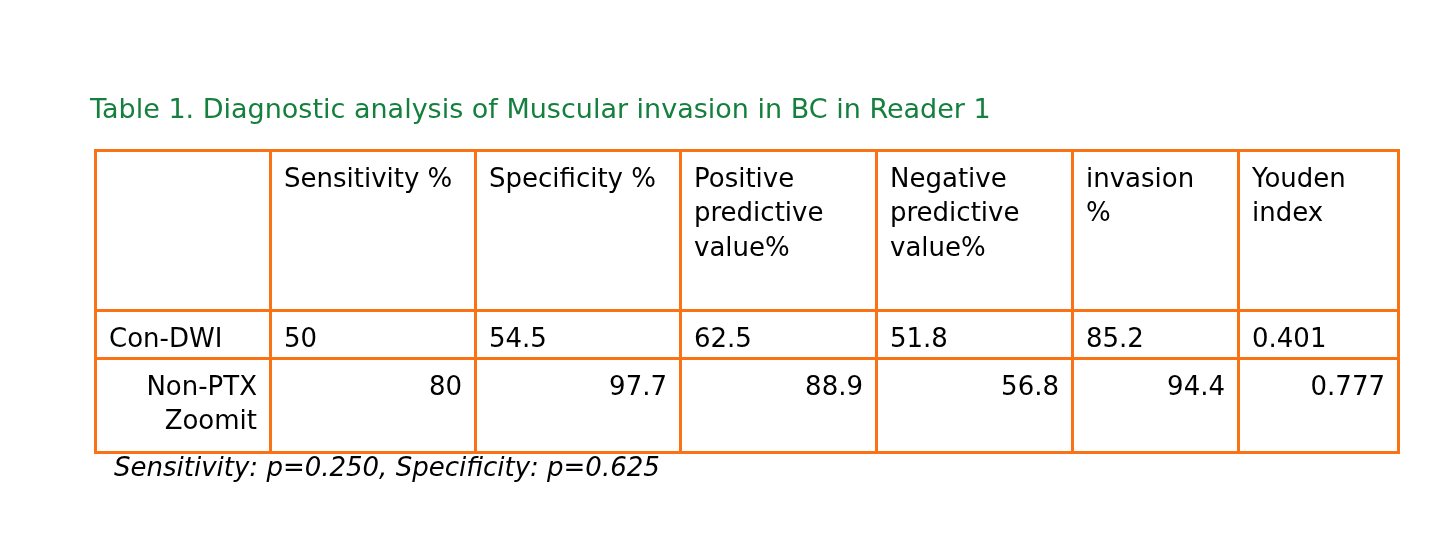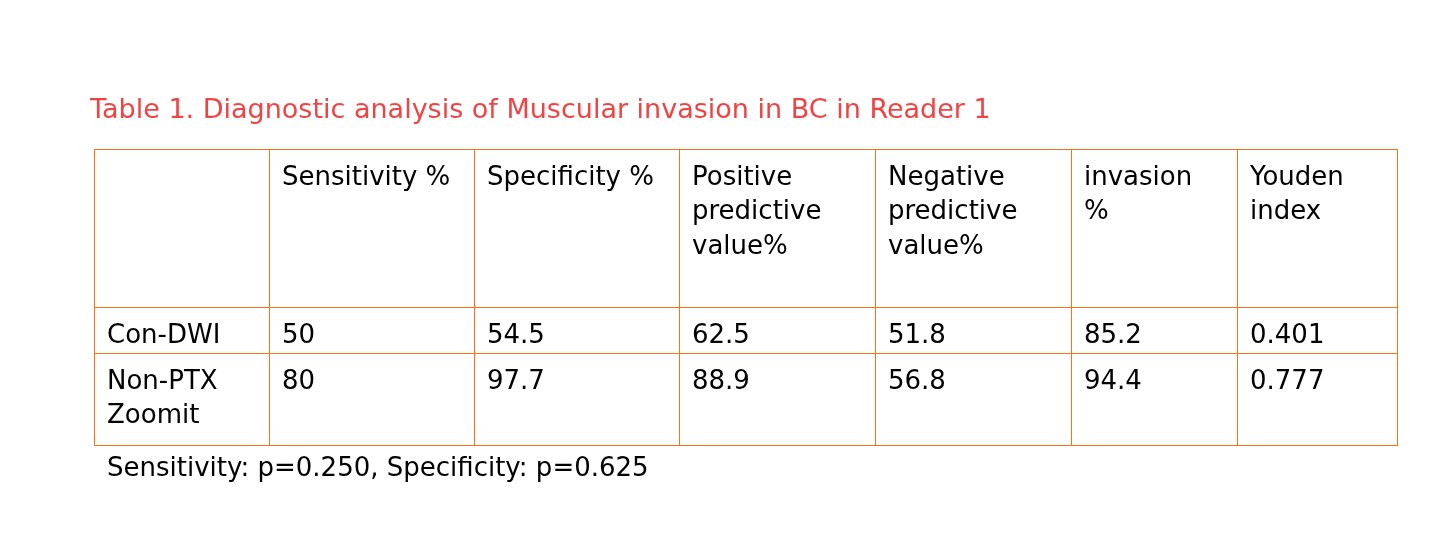--- a/index.html
+++ b/index.html
@@ -20,61 +20,63 @@
     height: 539px;
     box-sizing: border-box;
   }
   .caption {
     position: absolute;
     left: 90px;
     top: 92px;
     font-size: 27px;
     line-height: 1.25;
     white-space: nowrap;
-    color: #ef4444;
+    color: #15803d;
   }
   table.data-table {
     position: absolute;
     left: 94px;
     top: 149px;
     width: 1293px;
     border-collapse: collapse;
     table-layout: fixed;
     font-size: 26px;
     color: #000000;
   }
   table.data-table td {
-    border: 1px solid #f97316;
+    border: 3px solid #f97316;
     vertical-align: top;
     padding: 9px 12px 0 12px;
     line-height: 1.32;
     word-wrap: break-word;
   }
   table.data-table .col-label { width: 175px; }
   table.data-table .col-metric { width: 205px; }
   table.data-table .col-metric-wide { width: 196px; }
   table.data-table .col-acc { width: 166px; }
   table.data-table .col-youden { width: 160px; }
 
   thead td {
     height: 148px;
   }
   tbody td {
     height: 36px;
   }
   tr.row-tall td {
     height: 82px;
+    text-align: right;
   }
   .footnote {
     position: absolute;
-    left: 107px;
+    left: 114px;
     top: 452px;
     font-size: 26px;
     white-space: nowrap;
     color: #000000;
+    font-style: italic;
   }
 </style>
 </head>
 <body>
 
 <div class="page">
 
   <div class="caption">Table 1. Diagnostic analysis of Muscular invasion in BC in Reader 1</div>
 
   <table class="data-table">

